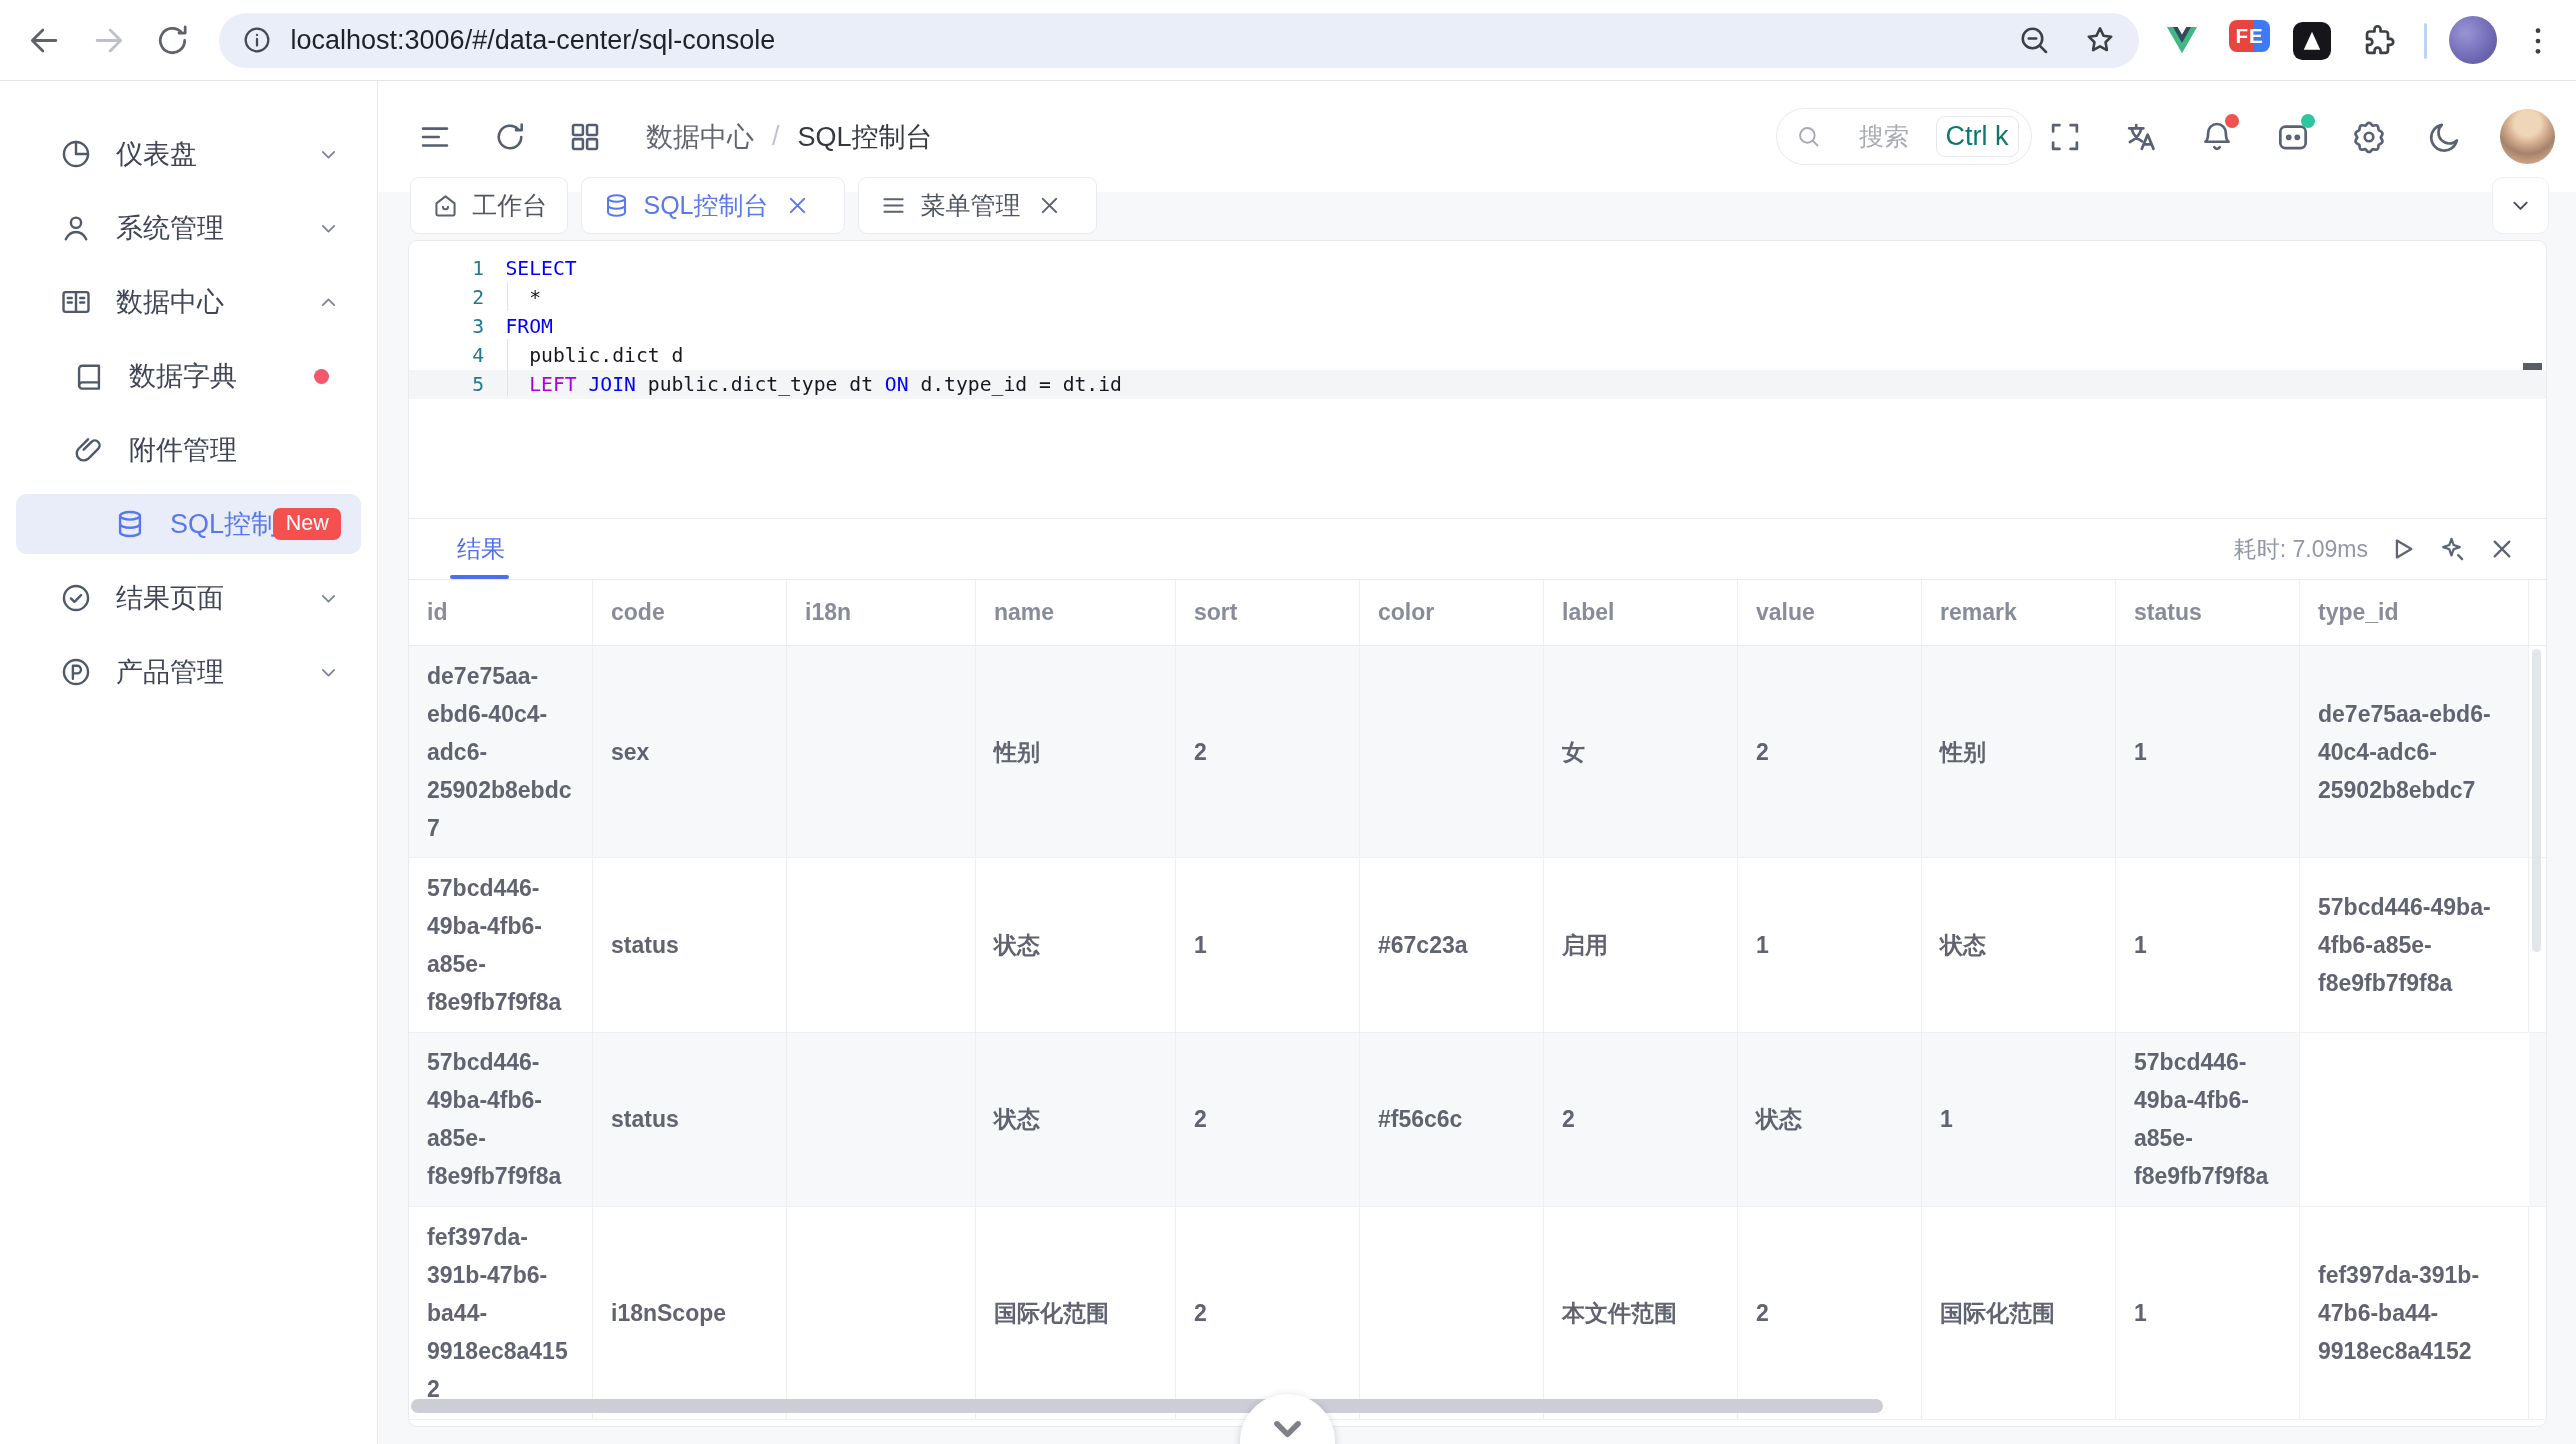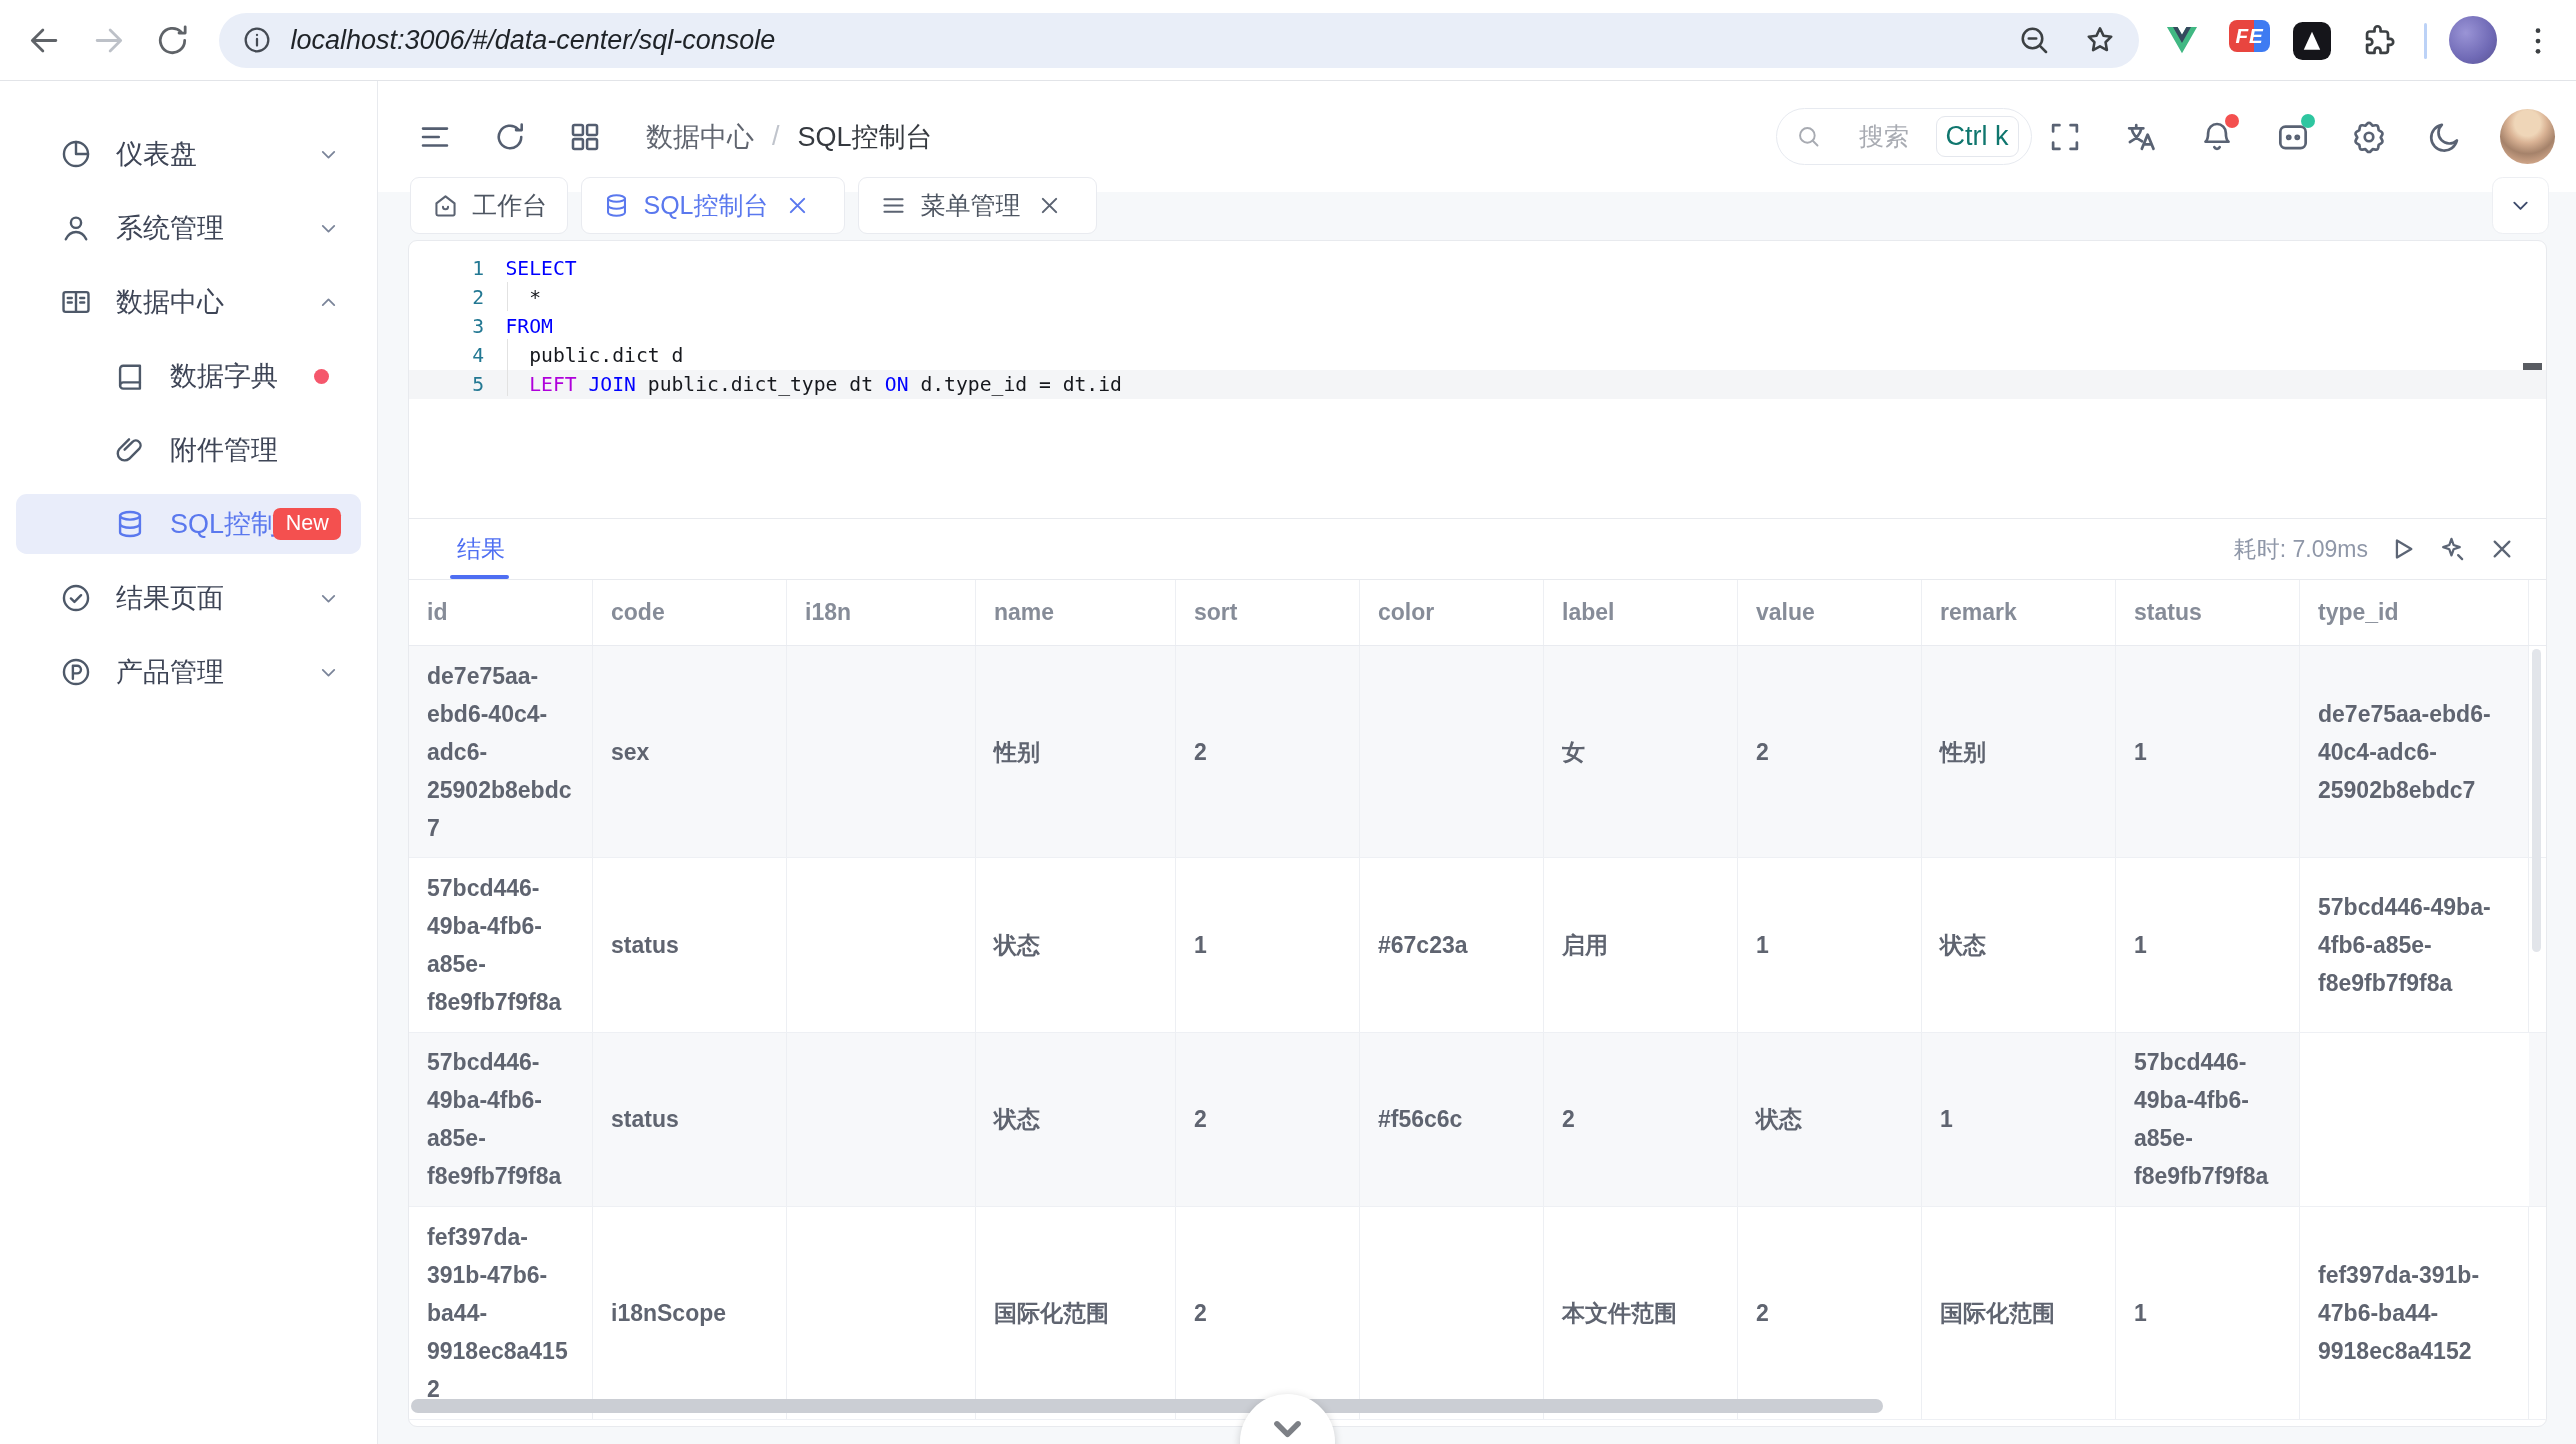--- a/index.html
+++ b/index.html
@@ -4,21 +4,21 @@
 <style>
   html,body{margin:0;padding:0;background:#dfe3e8;}
   .screen{position:relative;width:2576px;height:1445px;background:#f6f8fa;overflow:hidden;
           font-family:"Liberation Sans",sans-serif;color:#303133;}
   .icn{display:inline-flex;flex:none;}
   .icn svg{width:100%;height:100%;display:block;}
   .icn:not(.raw) svg *{stroke:currentColor;fill:none;stroke-width:1.7;stroke-linecap:round;stroke-linejoin:round;}
 
   
   .chrome{position:absolute;left:0;top:0;width:2576px;height:80px;background:#fff;
-          border-bottom:1.8px solid #e2e4e8;display:flex;align-items:center;z-index:5;font-style:italic;}
+          border-bottom:1.8px solid #e2e4e8;display:flex;align-items:center;z-index:5;}
   .nav-ic{width:39px;height:39px;color:#5f6368;margin-left:25px;}
   .nav-ic.dis{color:#bdc1c8;}
   .urlbar{position:absolute;left:219px;top:12.5px;width:1920px;height:55px;border-radius:29px;
           background:#e9eef8;display:flex;align-items:center;padding:0 21.5px;box-sizing:border-box;}
   .urlbar .icn{width:32px;height:32px;color:#444a53;}
   .url-text{margin-left:18px;font-size:27px;color:#1f2328;flex:1;}
   .urlbar .tail{width:36px;height:36px;color:#3c4043;margin-left:30px;}
   .ext{width:38px;height:38px;position:absolute;top:21.5px;color:#3c4043;}
   .fe-chip{position:absolute;top:19.7px;width:41px;height:32px;border-radius:8px;
            background:linear-gradient(90deg,#e8453f 62%,#3e7bf2 62%);color:#fff;font-weight:bold;
@@ -29,21 +29,21 @@
 
   
   .sidebar{position:absolute;left:0;top:81px;width:377px;bottom:0;background:#fff;border-right:0.9px solid #e8eaee;}
   .logo-row{display:flex;align-items:center;padding:30px 0 0 38px;}
   .logo-mark{width:59px;height:54px;}
   .logo-text{margin-left:14.3px;font-size:33px;font-weight:600;color:#232936;}
   .side-menu{margin-top:36px;}
   .side-item{position:relative;height:74px;display:flex;align-items:center;padding-left:59px;cursor:pointer;
              color:#3e4556;font-size:27px;}
   .side-item .icn{width:34px;height:34px;color:#4e5969;margin-right:23px;}
-  .side-item.sub{padding-left:113px;}
+  .side-item.sub{padding-left:72px;}
   .side-item .chev{position:absolute;right:36px;width:25px;height:25px;color:#7a8499;margin:0;}
   .side-item.active{margin:7.2px 16px;height:60px;border-radius:10.7px;background:#e9edfa;color:#5a78ee;padding-left:97px;}
   .side-item.active .icn{color:#5a78ee;}
   .red-dot{position:absolute;right:48px;width:15px;height:15px;border-radius:50%;background:#f5576c;}
   .new-badge{position:absolute;right:19.7px;background:#f4504f;color:#fff;font-size:21.5px;border-radius:7.2px;
              padding:5.4px 12.5px;line-height:1;}
 
   
   .app-header{position:absolute;left:378px;top:81px;right:0;height:111px;background:#fff;
               display:flex;align-items:center;}

